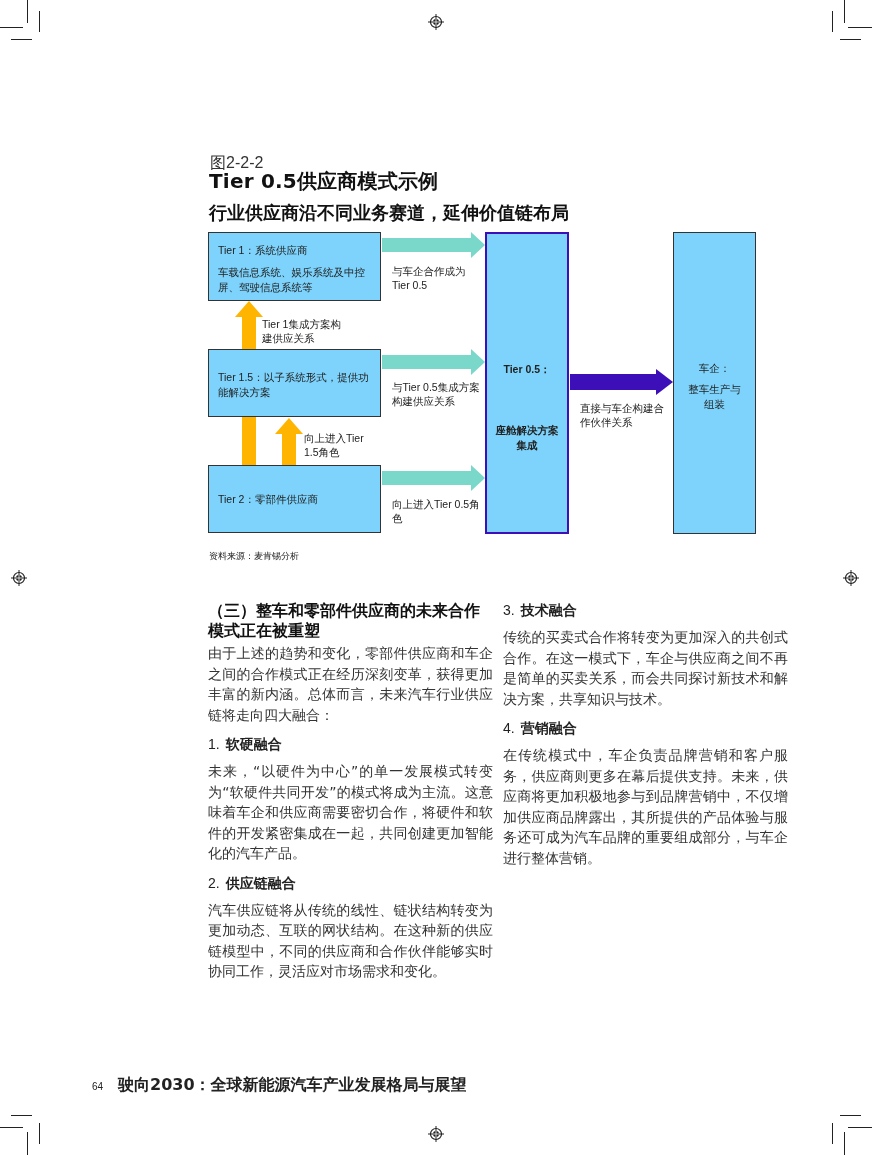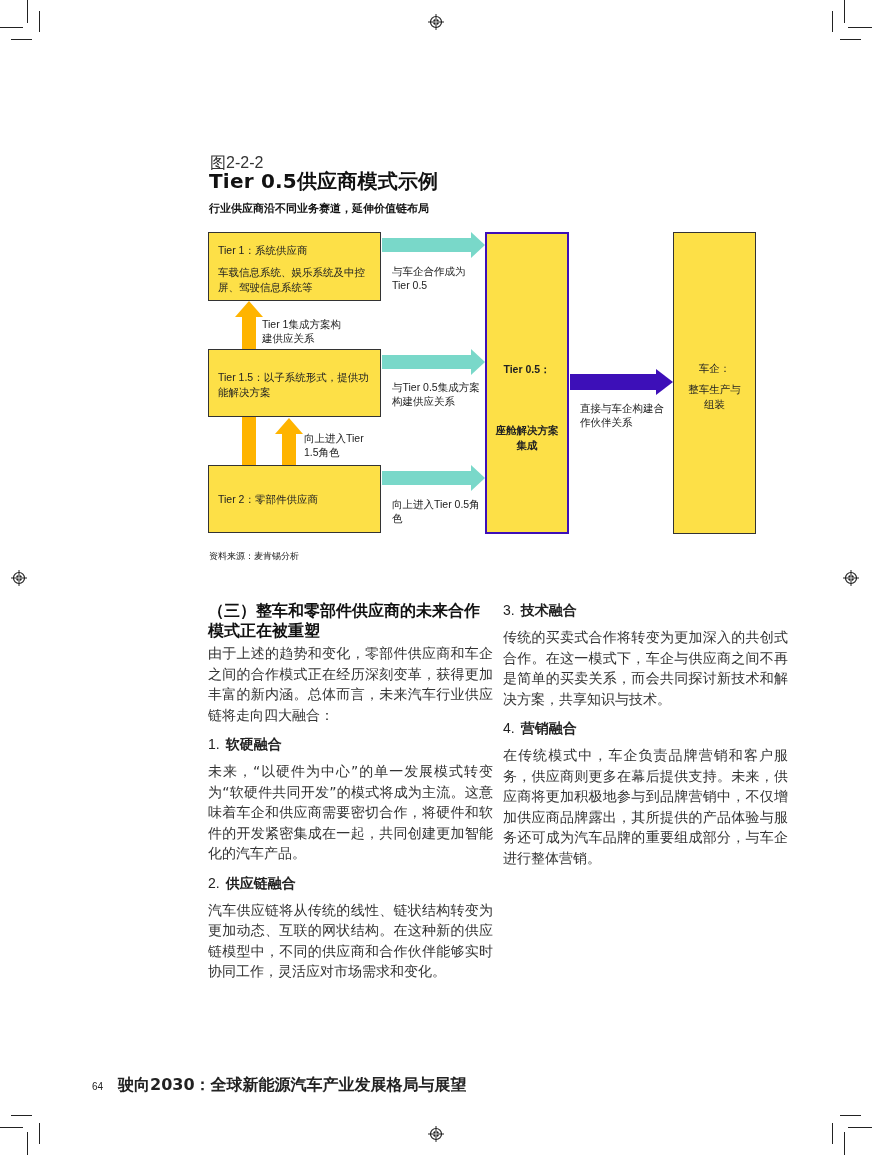--- a/index.html
+++ b/index.html
@@ -8,24 +8,24 @@
   .abs { position: absolute; }
 
   
   .mark-h { position: absolute; height: 1px; background: #222; }
   .mark-v { position: absolute; width: 1px; background: #222; }
   .reg { position: absolute; width: 16px; height: 16px; }
 
   
   .fig-label { left: 210px; top: 153px; font-size: 16px; color: #333; font-family: "Liberation Sans", sans-serif; }
   .fig-title { left: 209px; top: 168px; font-size: 20px; font-weight: bold; color: #111; letter-spacing: 0.2px; }
-  .fig-subtitle { left: 209px; top: 201px; font-size: 11px; font-weight: bold; color: #111; }
-
-  
-  .box { position: absolute; border: 1px solid #333; background: #fde047; box-sizing: border-box;
+  .fig-subtitle { left: 209px; top: 201px; font-size: 18px; font-weight: bold; color: #111; }
+
+  
+  .box { position: absolute; border: 1px solid #333; background: #7dd3fc; box-sizing: border-box;
          font-family: "Liberation Sans", sans-serif; font-size: 10.5px; color: #222; line-height: 15px; }
   .box-tier1 { left: 208px; top: 232px; width: 173px; height: 69px; padding: 10px 9px; }
   .box-tier1 .line2 { margin-top: 7px; }
   .box-tier15 { left: 208px; top: 349px; width: 173px; height: 68px; padding: 20px 9px; }
   .box-tier2 { left: 208px; top: 465px; width: 173px; height: 68px; padding: 26px 9px; }
   .box-tier05 { left: 485px; top: 232px; width: 84px; height: 302px; border: 2.5px solid #3d0fb8;
                 text-align: center; padding-top: 128px; font-weight: bold; font-size: 10.5px; }
   .box-tier05 .t05-name { margin-top: 6px; }
   .box-oem { left: 673px; top: 232px; width: 83px; height: 302px; text-align: center; padding-top: 128px; }
   .box-oem .oem-sub { margin-top: 6px; }

